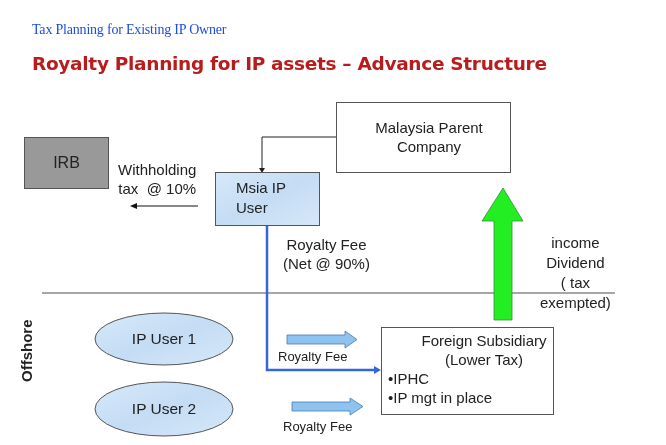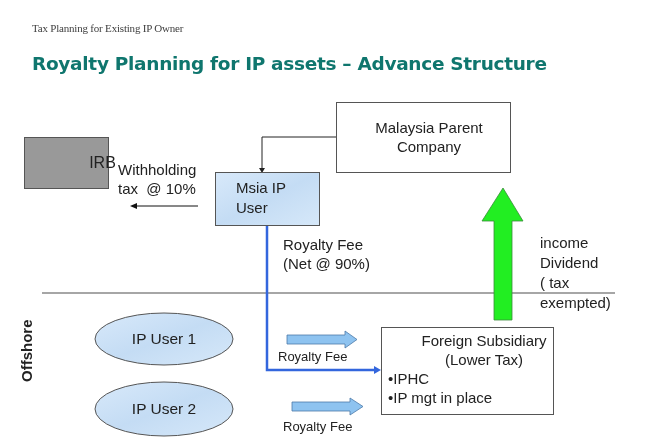--- a/index.html
+++ b/index.html
@@ -1,24 +1,24 @@
 <!DOCTYPE html>
 <html><head>
 <meta charset="utf-8">
 <style>
   html, body { margin: 0; padding: 0; background: #ffffff; }
   body { width: 666px; height: 445px; position: relative; overflow: hidden; font-family: "Liberation Sans", sans-serif; color: #111; }
   .abs { position: absolute; }
-  .subtitle { left: 32px; top: 22px; font-family: "Liberation Serif", serif; font-size: 11px; color: #404040; letter-spacing: -0.2px; }
-  .title { left: 32px; top: 53px; font-family: "DejaVu Sans", sans-serif; font-weight: bold; font-size: 18.5px; color: #0f766e; letter-spacing: -0.3px; }
+  .subtitle { left: 32px; top: 22px; font-family: "Liberation Serif", serif; font-size: 14px; color: #1d4ed8; letter-spacing: -0.2px; }
+  .title { left: 32px; top: 53px; font-family: "DejaVu Sans", sans-serif; font-weight: bold; font-size: 18.5px; color: #b91c1c; letter-spacing: -0.3px; }
   svg.diagram { position: absolute; left: 0; top: 0; }
   .box-text { text-align: center; font-size: 15px; line-height: 19px; color: #222; }
-  .lbl { font-size: 15px; line-height: 19px; color: #222; }
+  .lbl { font-size: 15px; line-height: 19px; color: #222; text-align: center; }
   .small-lbl { font-size: 13px; color: #222; }
-  .irb-text { left: 24px; top: 137px; width: 85px; height: 51px; display: flex; align-items: center; justify-content: center; font-size: 16px; color: #222; padding-left: 36px; }
+  .irb-text { left: 24px; top: 137px; width: 85px; height: 51px; display: flex; align-items: center; justify-content: center; font-size: 16px; color: #222; }
   .msia-text { left: 236px; top: 178px; font-size: 15px; line-height: 20px; color: #222; }
   .parent-text { left: 336px; top: 118px; width: 186px; }
   .foreign-text { left: 381px; top: 331px; width: 206px; }
   .foreign-bullets { left: 388px; top: 369px; font-size: 15px; line-height: 19px; color: #222; }
   .ipu-text { width: 138px; text-align: center; font-size: 15.5px; color: #222; }
   .offshore { left: 18px; top: 382px; transform: rotate(-90deg); transform-origin: left top; font-weight: bold; font-size: 15px; color: #222; }
 </style>
 </head>
 <body>
 

